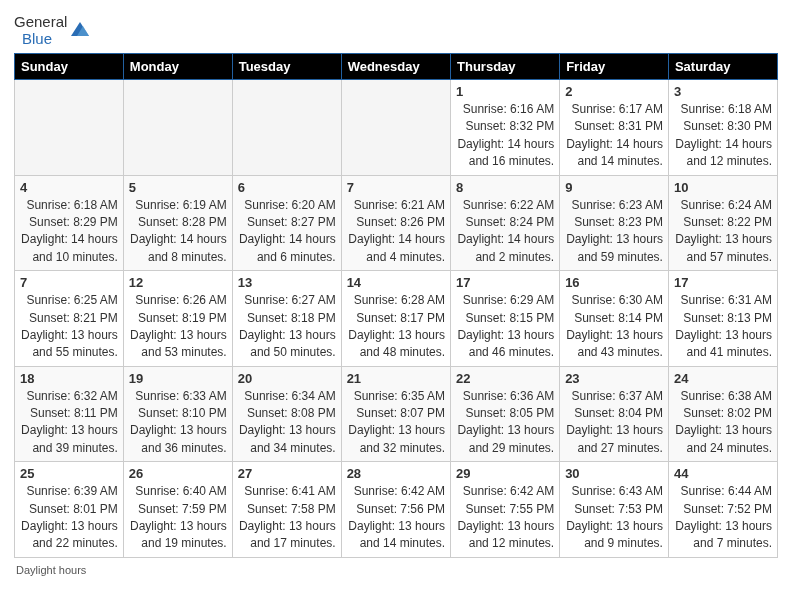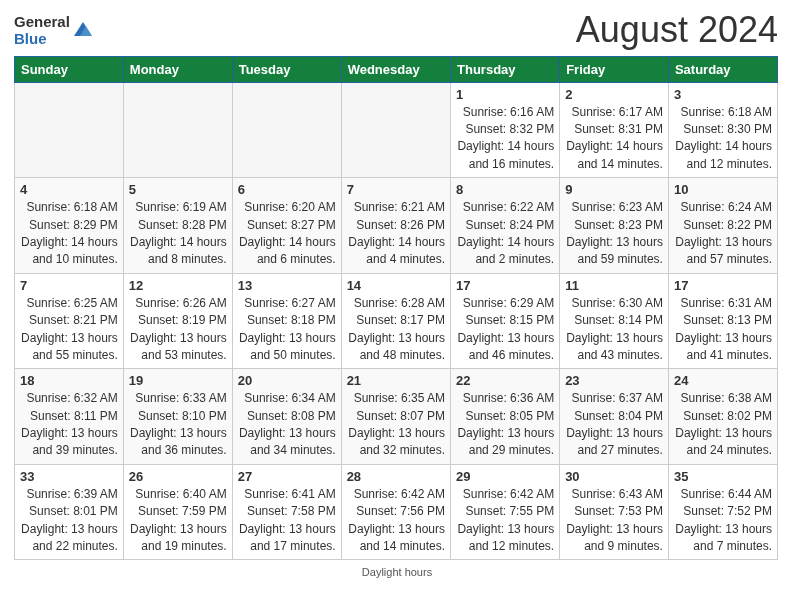--- a/index.html
+++ b/index.html
@@ -21,27 +21,28 @@
       align-items: center;
       margin-top: 4px;
     }
     .logo-text {
       display: flex;
       flex-direction: column;
       line-height: 1.1;
     }
     .logo-general {
       font-size: 15px;
-      font-weight: bold;
+      font-weight: normal;
       color: #333;
     }
     .logo-blue {
       font-size: 15px;
-      font-weight: bold;
+      font-weight: normal;
       color: #2a6db5;
+      margin-left: 8px;
     }
     .logo-icon {
       width: 22px;
       height: 22px;
       margin-left: 2px;
       margin-top: -4px;
     }
     .title-block {
       text-align: right;
     }
@@ -54,21 +55,21 @@
     .sub-title {
       font-size: 15px;
       color: #555;
     }
     .calendar {
       width: 100%;
       border-collapse: collapse;
       border: 1px solid #ccc;
     }
     .calendar th {
-      background-color: #15803d;
+      background-color: #000000;
       color: #fff;
       font-size: 13px;
       font-weight: bold;
       padding: 5px 6px;
       border: 1px solid #2260a0;
       text-align: left;
     }
     .calendar td {
       vertical-align: top;
       padding: 4px 5px;
@@ -96,39 +97,37 @@
       line-height: 1.45;
       color: #333;
       text-align: right;
     }
     .row-alt td { background: #efefef; }
     .footer-note {
       font-size: 11px;
       color: #555;
       margin-top: 6px;
       padding-left: 2px;
-      text-align: center;
     }
   </style>
 </head>
 <body>
 
 <div class="header-row">
   <div class="logo">
     <div class="logo-text">
       <span class="logo-general">General</span>
       <span class="logo-blue">Blue</span>
     </div>
     <svg class="logo-icon" viewBox="0 0 22 22">
       <polygon points="2,18 11,4 20,18" fill="#2a6db5"></polygon>
       <polygon points="8,18 14,8 20,18" fill="#5a9fd4" opacity="0.7"></polygon>
     </svg>
   </div>
   <div class="title-block">
-    <div class="main-title">August 2024</div>
   </div>
 </div>
 
 <table class="calendar">
   <thead>
     <tr>
     <th>Sunday</th>
         <th>Monday</th>
         <th>Tuesday</th>
         <th>Wednesday</th>
@@ -246,21 +245,21 @@
 and 48 minutes.</div>
         </td>
         <td>
           <span class="day-number">17</span>
           <div class="day-detail">Sunrise: 6:29 AM
 Sunset: 8:15 PM
 Daylight: 13 hours
 and 46 minutes.</div>
         </td>
         <td>
-          <span class="day-number">11</span>
+          <span class="day-number">16</span>
           <div class="day-detail">Sunrise: 6:30 AM
 Sunset: 8:14 PM
 Daylight: 13 hours
 and 43 minutes.</div>
         </td>
         <td>
           <span class="day-number">17</span>
           <div class="day-detail">Sunrise: 6:31 AM
 Sunset: 8:13 PM
 Daylight: 13 hours
@@ -313,21 +312,21 @@
         <td>
           <span class="day-number">24</span>
           <div class="day-detail">Sunrise: 6:38 AM
 Sunset: 8:02 PM
 Daylight: 13 hours
 and 24 minutes.</div>
         </td>
       </tr>
       <tr>
         <td>
-          <span class="day-number">33</span>
+          <span class="day-number">25</span>
           <div class="day-detail">Sunrise: 6:39 AM
 Sunset: 8:01 PM
 Daylight: 13 hours
 and 22 minutes.</div>
         </td>
         <td>
           <span class="day-number">26</span>
           <div class="day-detail">Sunrise: 6:40 AM
 Sunset: 7:59 PM
 Daylight: 13 hours
@@ -355,21 +354,21 @@
 and 12 minutes.</div>
         </td>
         <td>
           <span class="day-number">30</span>
           <div class="day-detail">Sunrise: 6:43 AM
 Sunset: 7:53 PM
 Daylight: 13 hours
 and 9 minutes.</div>
         </td>
         <td>
-          <span class="day-number">35</span>
+          <span class="day-number">44</span>
           <div class="day-detail">Sunrise: 6:44 AM
 Sunset: 7:52 PM
 Daylight: 13 hours
 and 7 minutes.</div>
         </td>
       </tr>
     </tbody>
 </table>
 
 <div class="footer-note">Daylight hours</div>

